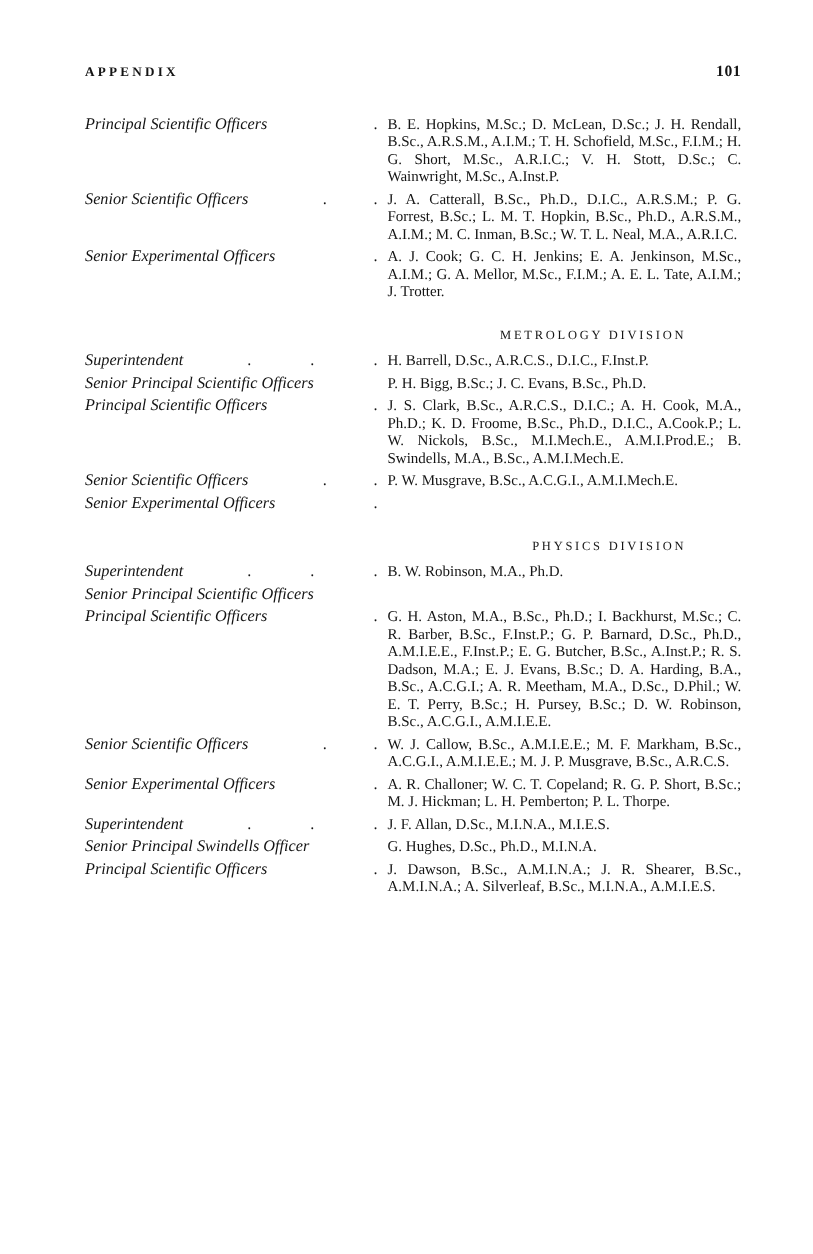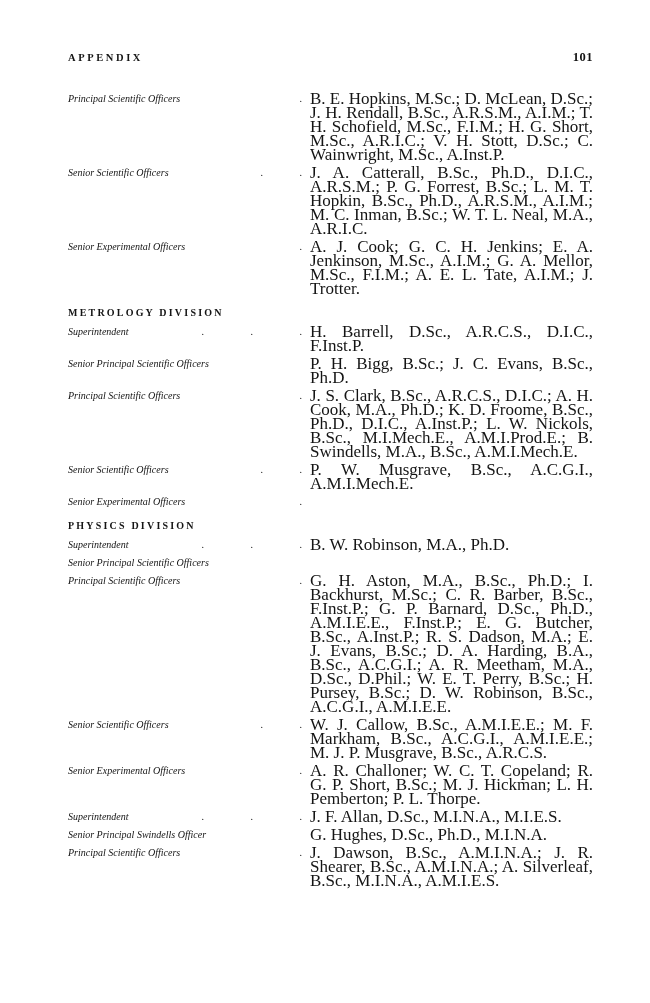--- a/index.html
+++ b/index.html
@@ -28,56 +28,56 @@
     font-size: 10.5px;
     font-weight: 700;
     letter-spacing: 2.6px;
   }
   .page-number {
     font-size: 12.5px;
     letter-spacing: 0.5px;
     font-weight: bold;
   }
   .section-heading {
-    text-align: left;
+    text-align: right;
     font-size: 10px;
-    font-weight: 700;
+    font-weight: 400;
     letter-spacing: 2.2px;
-    margin-top: 10px;
+    margin-top: 22px;
     margin-bottom: 5px;
     margin-right: 44px;
     line-height: 14px;
   }
   .row {
     display: flex;
     align-items: flex-start;
     margin-bottom: 4px;
   }
   .label-cell {
     flex: 0 0 242px;
     display: flex;
     align-items: baseline;
     font-style: italic;
-    font-size: 10px;
+    font-size: 13px;
     line-height: 14px;
     white-space: nowrap;
   }
   .dots {
     flex: 1;
     text-align: right;
     font-style: normal;
     padding-right: 8px;
     overflow: hidden;
   }
   .dots-0 { padding-right: 0; }
   .dots-2 { word-spacing: 34px; }
   .dots-3 { word-spacing: 44px; }
   .value-cell {
     flex: 1;
-    font-size: 17px;
+    font-size: 12px;
     line-height: 14px;
     text-align: justify;
   }
 </style>
 </head>
 <body>
 
 <div class="page">
 
   <div class="page-header">
@@ -121,21 +121,21 @@
       <span>Senior Principal Scientific Officers</span>
       <span class="dots dots-0"></span>
     </div>
     <div class="value-cell">P. H. Bigg, B.Sc.; J. C. Evans, B.Sc., Ph.D.</div>
   </div>
   <div class="row">
     <div class="label-cell">
       <span>Principal Scientific Officers</span>
       <span class="dots dots-1">.</span>
     </div>
-    <div class="value-cell">J. S. Clark, B.Sc., A.R.C.S., D.I.C.; A. H. Cook, M.A., Ph.D.; K. D. Froome, B.Sc., Ph.D., D.I.C., A.Inst.P.; L. W. Nickols, B.Sc., M.I.Mech.E., A.M.I.Prod.E.; B. Swindells, M.A., B.Sc., A.M.I.Mech.E.</div>
+    <div class="value-cell">J. S. Clark, B.Sc., A.R.C.S., D.I.C.; A. H. Cook, M.A., Ph.D.; K. D. Froome, B.Sc., Ph.D., D.I.C., A.Cook.P.; L. W. Nickols, B.Sc., M.I.Mech.E., A.M.I.Prod.E.; B. Swindells, M.A., B.Sc., A.M.I.Mech.E.</div>
   </div>
   <div class="row">
     <div class="label-cell">
       <span>Senior Scientific Officers</span>
       <span class="dots dots-2">. .</span>
     </div>
     <div class="value-cell">P. W. Musgrave, B.Sc., A.C.G.I., A.M.I.Mech.E.</div>
   </div>
   <div class="row">
     <div class="label-cell">

